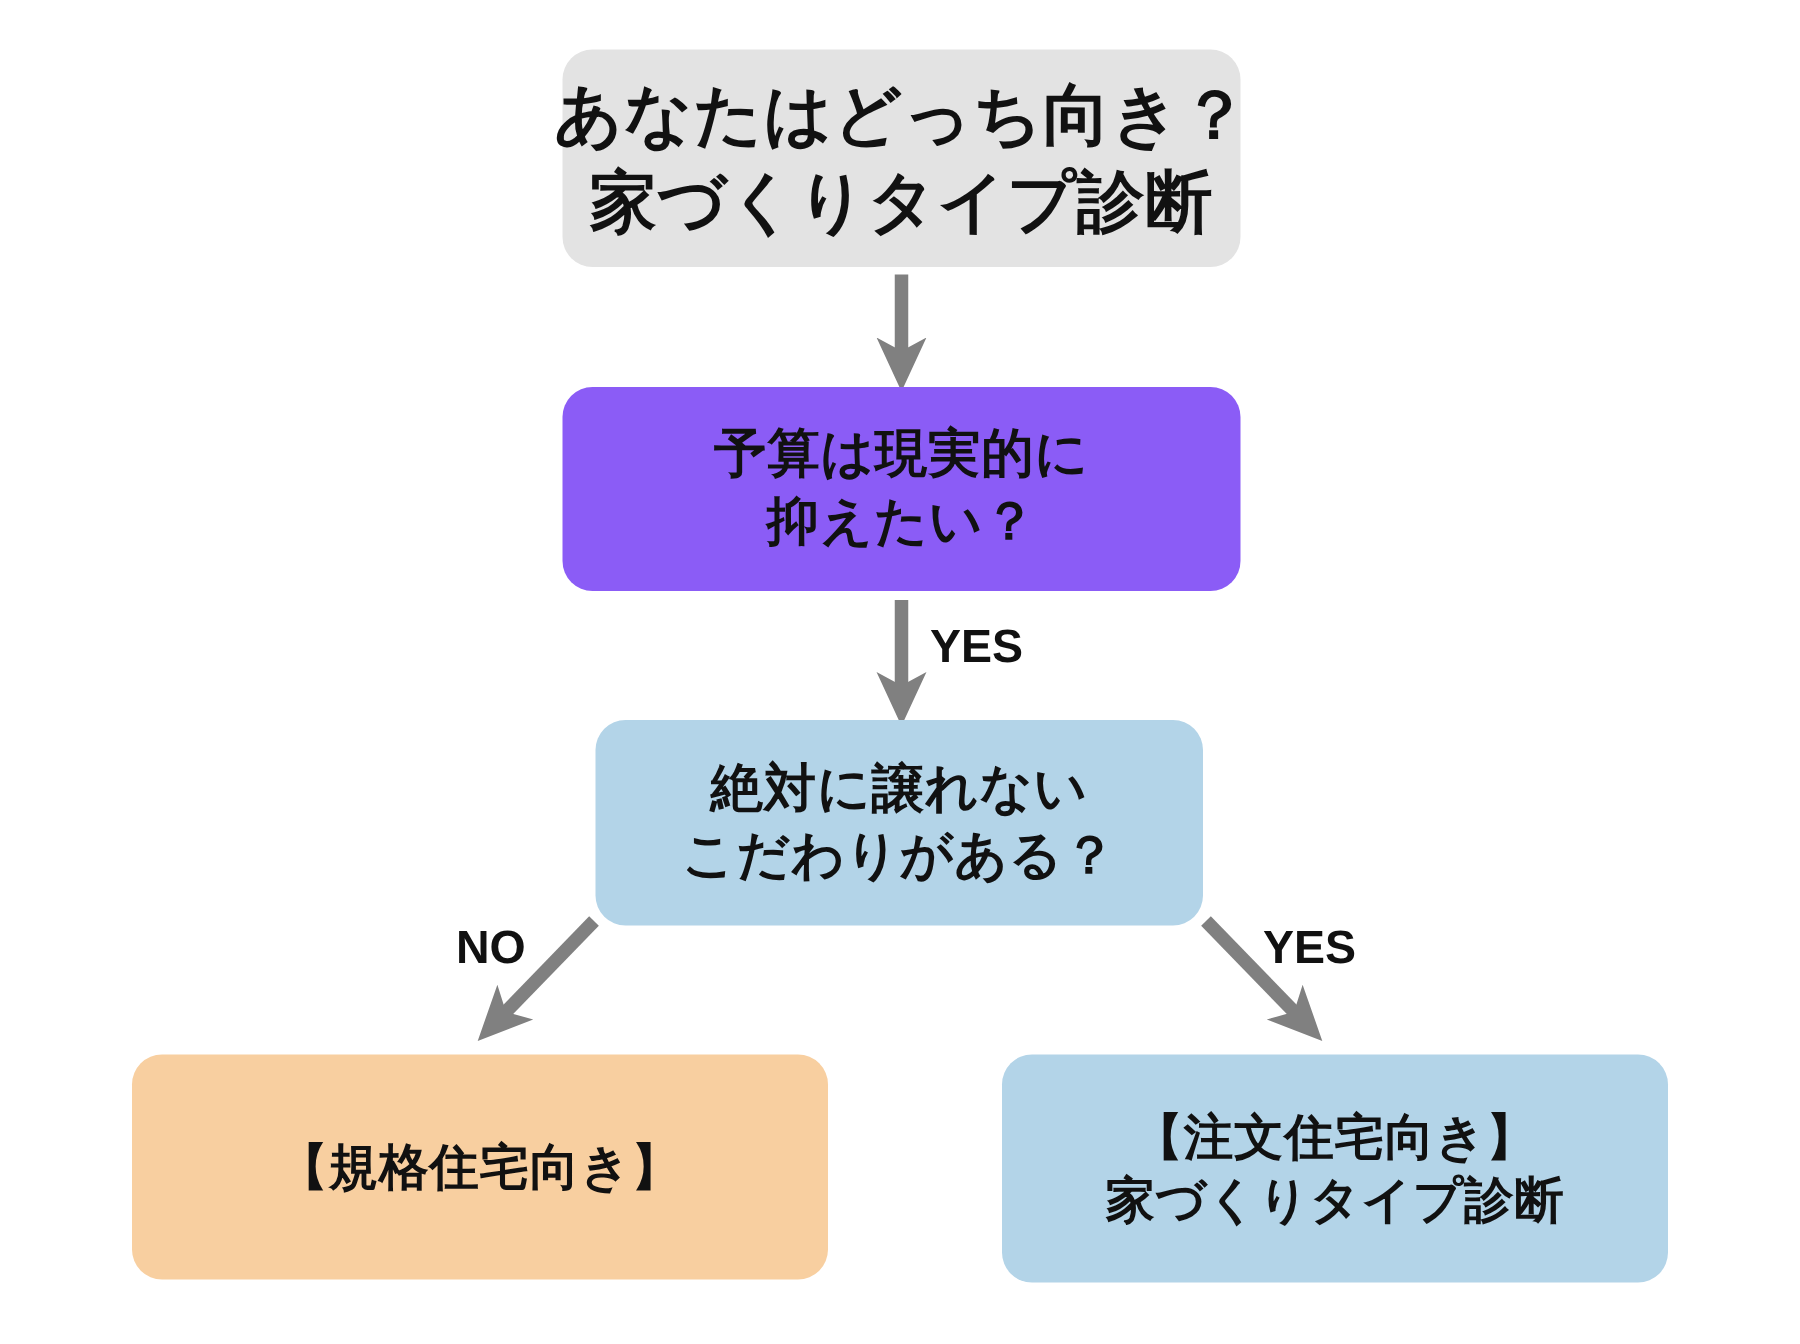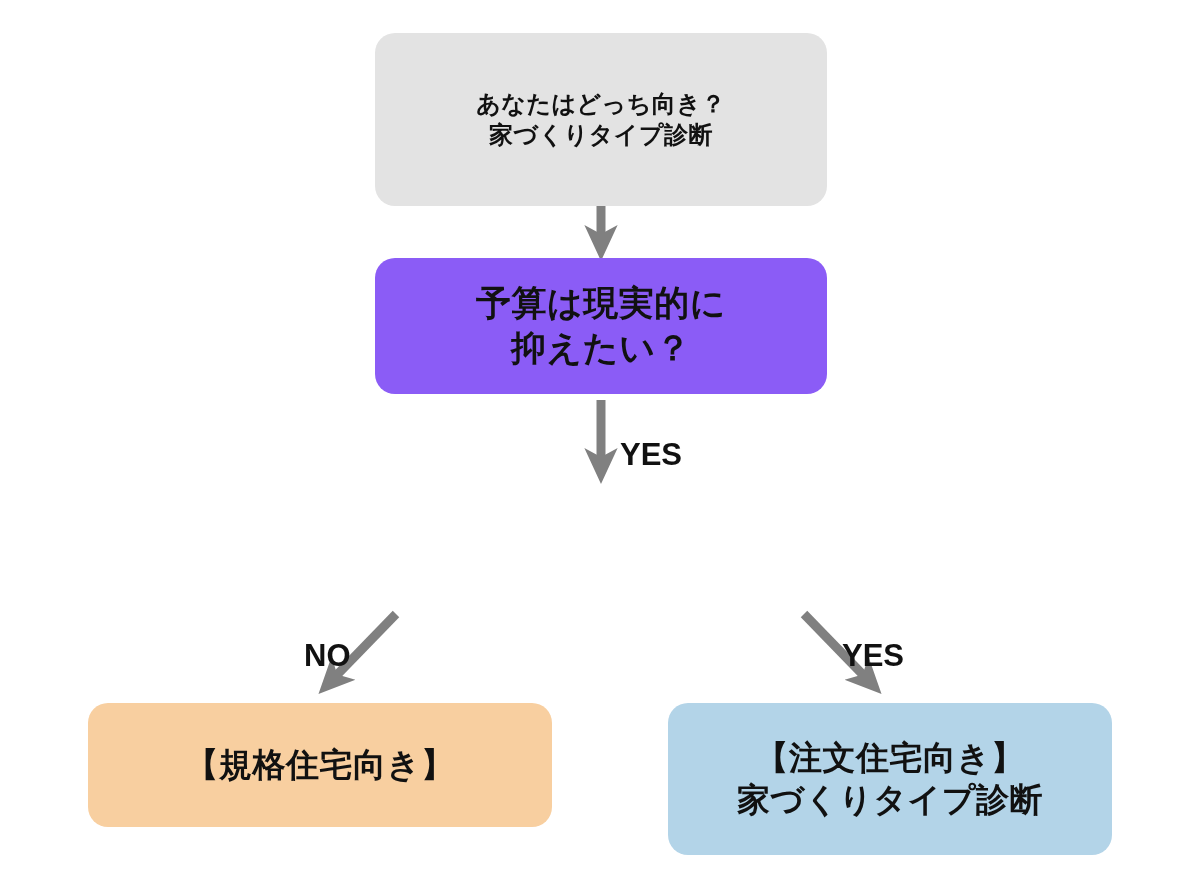--- a/index.html
+++ b/index.html
@@ -35,36 +35,36 @@
     text-align: center;
     line-height: 1.28;
   }
   .node .line {
     display: block;
     white-space: nowrap;
   }
 
   
   #node-start {
-    left: 375px; top: 33px; width: 452px; height: 173px;
+    left: 375px; top: 33px; width: 452px; height: 145px;
     background: #e3e3e3;
-    font-size: 24px;
+    font-size: 45px;
   }
   #node-budget {
     left: 375px; top: 258px; width: 452px; height: 136px;
     background: #8b5cf6;
     font-size: 35px;
   }
   #node-priority {
     left: 397px; top: 480px; width: 405px; height: 137px;
     background: #b3d4e8;
     font-size: 35px;
   }
   #node-standard {
-    left: 88px; top: 703px; width: 464px; height: 124px;
+    left: 88px; top: 703px; width: 464px; height: 150px;
     background: #f8cfa0;
     font-size: 33px;
     text-align: center;
   }
   #node-custom {
     left: 668px; top: 703px; width: 444px; height: 152px;
     background: #b3d4e8;
     font-size: 33px;
   }
 
@@ -77,21 +77,20 @@
     pointer-events: none;
   }
 
   
   .edge-label {
     position: absolute;
     font-size: 31px;
     font-weight: 700;
     color: #111111;
     white-space: nowrap;
-    margin-top: 24px;
   }
   #label-yes-mid { left: 620px; top: 413px; }
   #label-no-left { left: 304px; top: 614px; }
   #label-yes-right { left: 842px; top: 614px; }
 </style>
 </head>
 <body>
 
 <div id="canvas">
 
@@ -122,20 +121,24 @@
   <div class="node" id="node-start">
     <span class="line">あなたはどっち向き？</span>
     <span class="line">家づくりタイプ診断</span>
   </div>
 
   <div class="node" id="node-budget">
     <span class="line">予算は現実的に</span>
     <span class="line">抑えたい？</span>
   </div>
 
+  <div class="node" id="node-priority">
+    <span class="line">絶対に譲れない</span>
+    <span class="line">こだわりがある？</span>
+  </div>
 
   <div class="node" id="node-standard">
     <span class="line">【規格住宅向き】</span>
   </div>
 
   <div class="node" id="node-custom">
     <span class="line">【注文住宅向き】</span>
     <span class="line">家づくりタイプ診断</span>
   </div>
 

